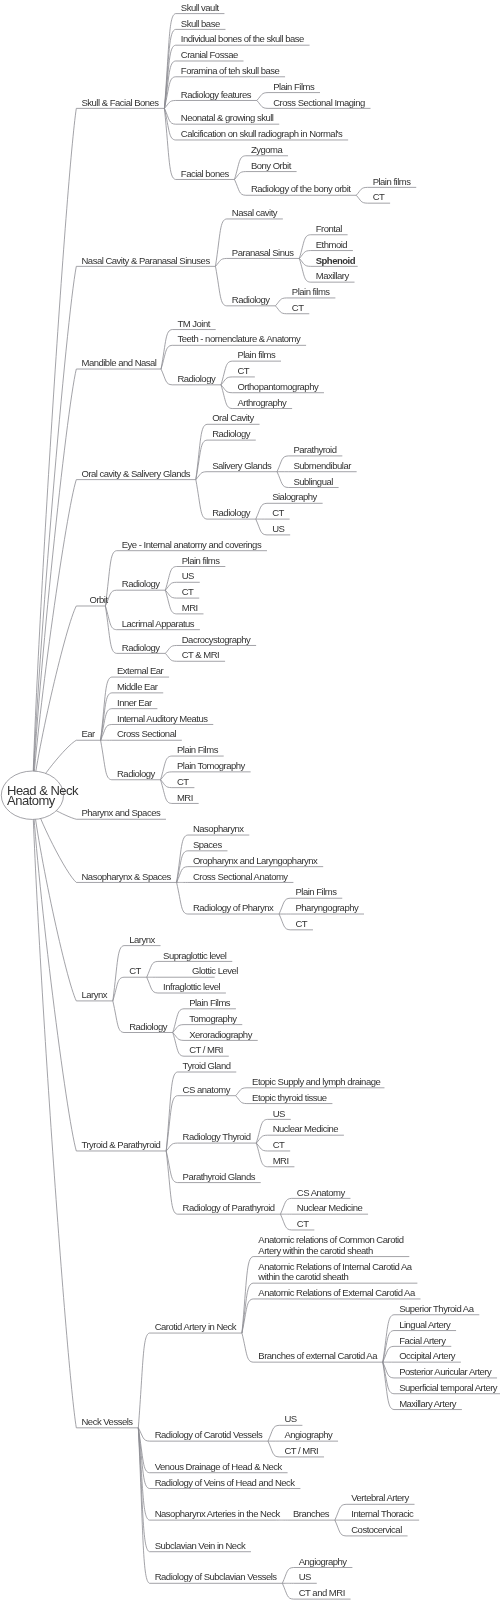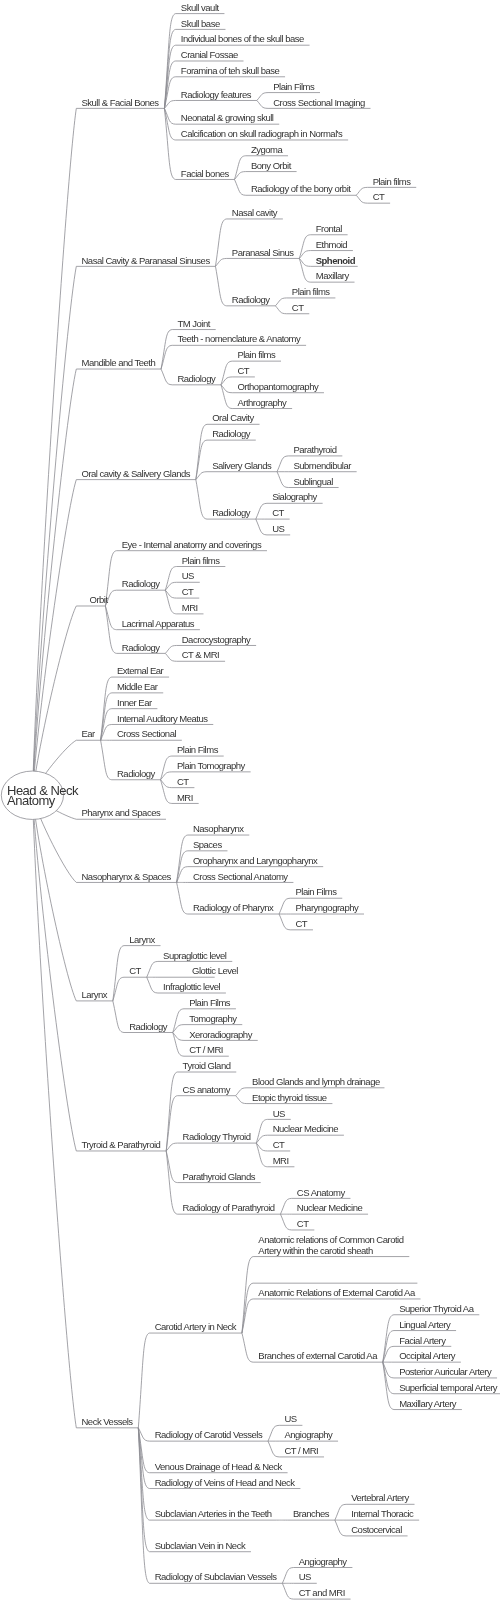--- a/index.html
+++ b/index.html
@@ -309,21 +309,21 @@
       <div class="node-label" style="left: 81.5px; top: 255.5px; line-height: 10.5px;">Nasal Cavity &amp; Paranasal Sinuses</div>
       <div class="node-label" style="left: 231.86px; top: 208.11px; line-height: 10.5px;">Nasal cavity</div>
       <div class="node-label" style="left: 231.86px; top: 247.6px; line-height: 10.5px;">Paranasal Sinus</div>
       <div class="node-label" style="left: 315.74px; top: 223.91px; line-height: 10.5px;">Frontal</div>
       <div class="node-label" style="left: 315.74px; top: 239.7px; line-height: 10.5px;">Ethmoid</div>
       <div class="node-label" style="left: 315.74px; top: 255.5px; line-height: 10.5px; font-weight: bold;">Sphenoid</div>
       <div class="node-label" style="left: 315.74px; top: 271.3px; line-height: 10.5px;">Maxillary</div>
       <div class="node-label" style="left: 231.86px; top: 294.99px; line-height: 10.5px;">Radiology</div>
       <div class="node-label" style="left: 291.81px; top: 287.1px; line-height: 10.5px;">Plain films</div>
       <div class="node-label" style="left: 291.81px; top: 302.89px; line-height: 10.5px;">CT</div>
-      <div class="node-label" style="left: 81.5px; top: 358.18px; line-height: 10.5px;">Mandible and Teeth</div>
+      <div class="node-label" style="left: 81.5px; top: 358.18px; line-height: 10.5px;">Mandible and Nasal</div>
       <div class="node-label" style="left: 177.45px; top: 318.69px; line-height: 10.5px;">TM Joint</div>
       <div class="node-label" style="left: 177.45px; top: 334.49px; line-height: 10.5px;">Teeth - nomenclature &amp; Anatomy</div>
       <div class="node-label" style="left: 177.45px; top: 373.98px; line-height: 10.5px;">Radiology</div>
       <div class="node-label" style="left: 237.4px; top: 350.28px; line-height: 10.5px;">Plain films</div>
       <div class="node-label" style="left: 237.4px; top: 366.08px; line-height: 10.5px;">CT</div>
       <div class="node-label" style="left: 237.4px; top: 381.88px; line-height: 10.5px;">Orthopantomography</div>
       <div class="node-label" style="left: 237.4px; top: 397.68px; line-height: 10.5px;">Arthrography</div>
       <div class="node-label" style="left: 81.5px; top: 468.76px; line-height: 10.5px;">Oral cavity &amp; Salivery Glands</div>
       <div class="node-label" style="left: 212.22px; top: 413.47px; line-height: 10.5px;">Oral Cavity</div>
       <div class="node-label" style="left: 212.22px; top: 429.27px; line-height: 10.5px;">Radiology</div>
@@ -374,52 +374,54 @@
       <div class="node-label" style="left: 163.09px; top: 966.37px; line-height: 10.5px; margin-left: 29px;">Glottic Level</div>
       <div class="node-label" style="left: 163.09px; top: 982.16px; line-height: 10.5px;">Infraglottic level</div>
       <div class="node-label" style="left: 129.22px; top: 1021.66px; line-height: 10.5px;">Radiology</div>
       <div class="node-label" style="left: 189.17px; top: 997.96px; line-height: 10.5px;">Plain Films</div>
       <div class="node-label" style="left: 189.17px; top: 1013.76px; line-height: 10.5px;">Tomography</div>
       <div class="node-label" style="left: 189.17px; top: 1029.56px; line-height: 10.5px;">Xeroradiography</div>
       <div class="node-label" style="left: 189.17px; top: 1045.35px; line-height: 10.5px;">CT / MRI</div>
       <div class="node-label" style="left: 81.5px; top: 1140.13px; line-height: 10.5px;">Tryroid &amp; Parathyroid</div>
       <div class="node-label" style="left: 182.61px; top: 1061.15px; line-height: 10.5px;">Tyroid Gland</div>
       <div class="node-label" style="left: 182.61px; top: 1084.84px; line-height: 10.5px;">CS anatomy</div>
-      <div class="node-label" style="left: 252.09px; top: 1076.95px; line-height: 10.5px;">Blood Glands and lymph drainage</div>
+      <div class="node-label" style="left: 252.09px; top: 1076.95px; line-height: 10.5px;">Etopic Supply and lymph drainage</div>
       <div class="node-label" style="left: 252.09px; top: 1092.74px; line-height: 10.5px;">Etopic thyroid tissue</div>
       <div class="node-label" style="left: 182.61px; top: 1132.24px; line-height: 10.5px;">Radiology Thyroid</div>
       <div class="node-label" style="left: 272.71px; top: 1108.54px; line-height: 10.5px;">US</div>
       <div class="node-label" style="left: 272.71px; top: 1124.34px; line-height: 10.5px;">Nuclear Medicine</div>
       <div class="node-label" style="left: 272.71px; top: 1140.13px; line-height: 10.5px;">CT</div>
       <div class="node-label" style="left: 272.71px; top: 1155.93px; line-height: 10.5px;">MRI</div>
       <div class="node-label" style="left: 182.61px; top: 1171.73px; line-height: 10.5px;">Parathyroid Glands</div>
       <div class="node-label" style="left: 182.61px; top: 1203.32px; line-height: 10.5px;">Radiology of Parathyroid</div>
       <div class="node-label" style="left: 296.85px; top: 1187.53px; line-height: 10.5px;">CS Anatomy</div>
       <div class="node-label" style="left: 296.85px; top: 1203.32px; line-height: 10.5px;">Nuclear Medicine</div>
       <div class="node-label" style="left: 296.85px; top: 1219.12px; line-height: 10.5px;">CT</div>
       <div class="node-label" style="left: 81.5px; top: 1416.98px; line-height: 10.5px;">Neck Vessels</div>
       <div class="node-label" style="left: 154.73px; top: 1322.2px; line-height: 10.5px;">Carotid Artery in Neck</div>
       <div class="node-label" style="left: 258.34px; top: 1235.22px; line-height: 10.5px;">Anatomic relations of Common Carotid
 Artery within the carotid sheath</div>
+      <div class="node-label" style="left: 258.34px; top: 1261.81px; line-height: 10.5px;">Anatomic Relations of Internal Carotid Aa
+within the carotid sheath</div>
       <div class="node-label" style="left: 258.34px; top: 1288.11px; line-height: 10.5px;">Anatomic Relations of External Carotid Aa</div>
       <div class="node-label" style="left: 258.34px; top: 1351.3px; line-height: 10.5px;">Branches of external Carotid Aa</div>
       <div class="node-label" style="left: 399.18px; top: 1303.91px; line-height: 10.5px;">Superior Thyroid Aa</div>
       <div class="node-label" style="left: 399.18px; top: 1319.7px; line-height: 10.5px;">Lingual Artery</div>
       <div class="node-label" style="left: 399.18px; top: 1335.5px; line-height: 10.5px;">Facial Artery</div>
       <div class="node-label" style="left: 399.18px; top: 1351.3px; line-height: 10.5px;">Occipital Artery</div>
       <div class="node-label" style="left: 399.18px; top: 1367.1px; line-height: 10.5px;">Posterior Auricular Artery</div>
       <div class="node-label" style="left: 399.18px; top: 1382.89px; line-height: 10.5px;">Superficial temporal Artery</div>
       <div class="node-label" style="left: 399.18px; top: 1398.69px; line-height: 10.5px;">Maxillary Artery</div>
       <div class="node-label" style="left: 154.73px; top: 1430.28px; line-height: 10.5px;">Radiology of Carotid Vessels</div>
       <div class="node-label" style="left: 284.4px; top: 1414.49px; line-height: 10.5px;">US</div>
       <div class="node-label" style="left: 284.4px; top: 1430.28px; line-height: 10.5px;">Angiography</div>
       <div class="node-label" style="left: 284.4px; top: 1446.08px; line-height: 10.5px;">CT / MRI</div>
       <div class="node-label" style="left: 154.73px; top: 1461.88px; line-height: 10.5px;">Venous Drainage of Head &amp; Neck</div>
       <div class="node-label" style="left: 154.73px; top: 1477.67px; line-height: 10.5px;">Radiology of Veins of Head and Neck</div>
-      <div class="node-label" style="left: 154.73px; top: 1509.27px; line-height: 10.5px;">Subclavian Arteries in the Teeth</div>
+      <div class="node-label" style="left: 154.73px; top: 1509.27px; line-height: 10.5px;">Nasopharynx Arteries in the Neck</div>
       <div class="node-label" style="left: 292.92px; top: 1509.27px; line-height: 10.5px;">Branches</div>
       <div class="node-label" style="left: 351.26px; top: 1493.47px; line-height: 10.5px;">Vertebral Artery</div>
       <div class="node-label" style="left: 351.26px; top: 1509.27px; line-height: 10.5px;">Internal Thoracic</div>
       <div class="node-label" style="left: 351.26px; top: 1525.07px; line-height: 10.5px;">Costocervical</div>
       <div class="node-label" style="left: 154.73px; top: 1540.86px; line-height: 10.5px;">Subclavian Vein in Neck</div>
       <div class="node-label" style="left: 154.73px; top: 1572.46px; line-height: 10.5px;">Radiology of Subclavian Vessels</div>
       <div class="node-label" style="left: 298.74px; top: 1556.66px; line-height: 10.5px;">Angiography</div>
       <div class="node-label" style="left: 298.74px; top: 1572.46px; line-height: 10.5px;">US</div>
       <div class="node-label" style="left: 298.74px; top: 1588.25px; line-height: 10.5px;">CT and MRI</div>
       <div class="root-label" style="line-height: 10.2px; left: 7px; top: 786.15px;">Head &amp; Neck

